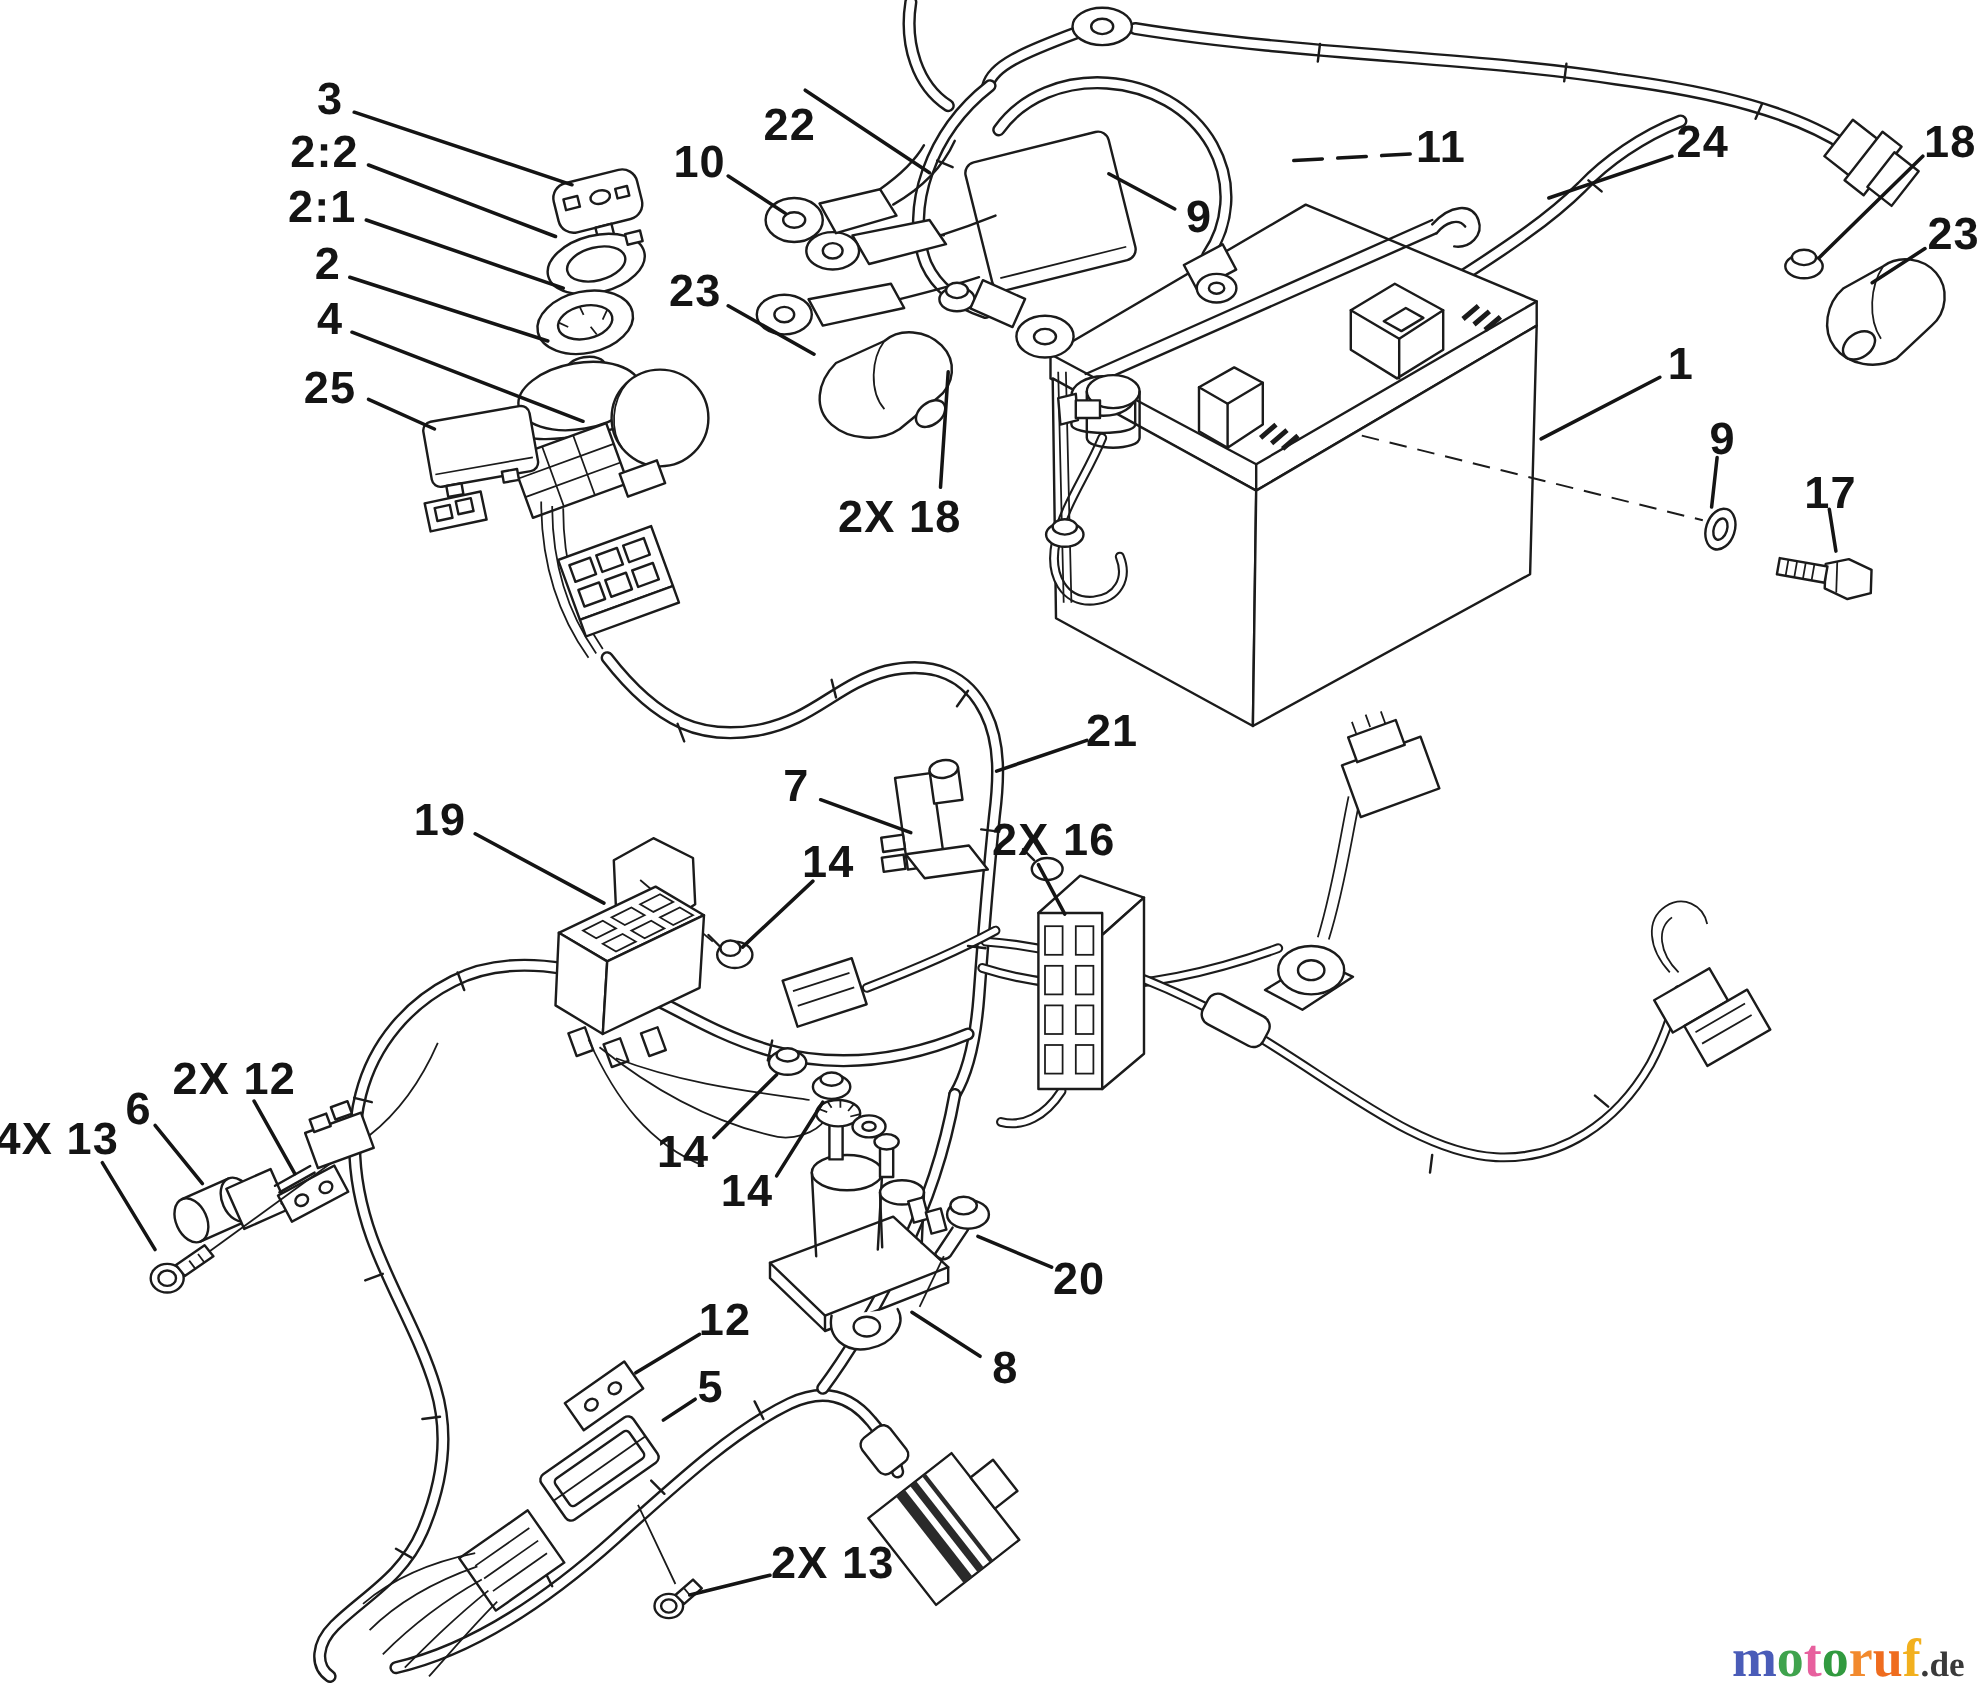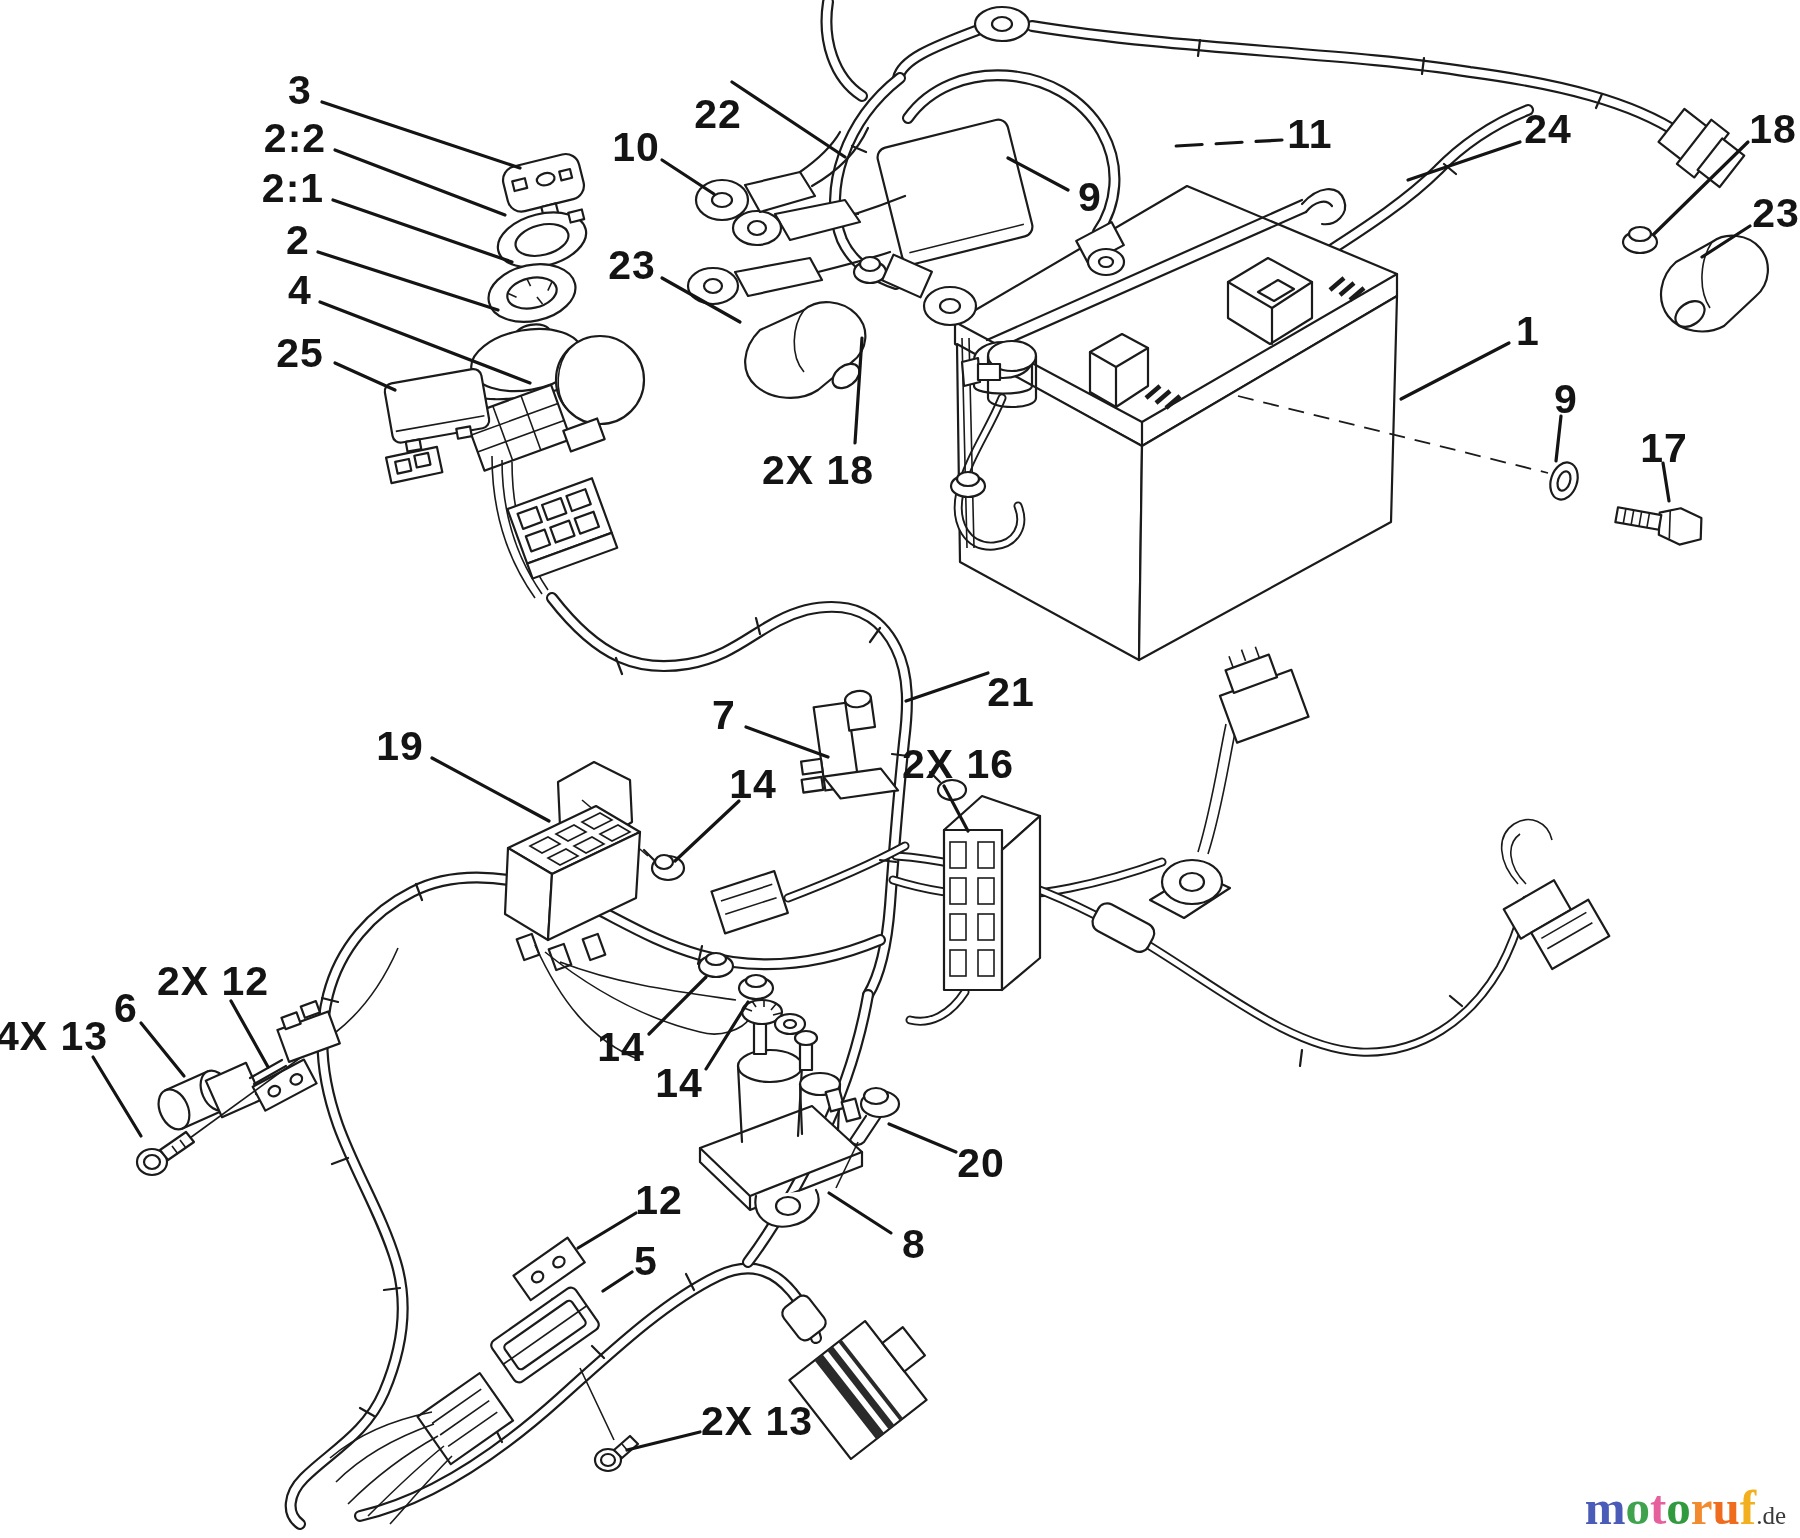--- a/index.html
+++ b/index.html
@@ -14,21 +14,21 @@
   .lnw{stroke:#1b1b1b;fill:#ffffff;stroke-width:2.2;stroke-linecap:round;stroke-linejoin:round;}
   .thin{stroke:#1b1b1b;fill:none;stroke-width:1.6;}
   .tube{stroke:#1b1b1b;stroke-width:12;fill:none;stroke-linecap:round;}
   .tube-core{stroke:#ffffff;stroke-width:7.6;fill:none;stroke-linecap:round;}
   .tube-s{stroke:#1b1b1b;stroke-width:9;fill:none;stroke-linecap:round;}
   .tube-s-core{stroke:#ffffff;stroke-width:5.2;fill:none;stroke-linecap:round;}
   .dash{stroke:#1b1b1b;stroke-width:1.8;fill:none;stroke-dasharray:16 10;}
   .hatch{stroke:#1b1b1b;stroke-width:4.5;fill:none;}
   #logo{position:absolute;right:14px;bottom:6px;font-family:"Liberation Serif",serif;
         font-weight:bold;font-size:49px;line-height:1;letter-spacing:0px;}
-  #logo .de{font-size:25px;font-weight:normal;}
+  #logo .de{font-size:32px;font-weight:bold;}
 </style>
 </head>
 <body>
 
 <div class="canvas">
 
 <svg class="art" width="1800" height="1538" viewBox="0 0 1800 1538">
   <defs>
     <path id="c-top" d="M1032,26 C1180,50 1345,52 1470,72 C1560,84 1632,102 1680,134"></path>
     <path id="c-24" d="M1312,262 C1372,224 1410,198 1438,170 C1460,147 1492,124 1528,110"></path>
@@ -499,21 +499,21 @@
       <div class="callout" style="left: 632px; top: 265px;">23</div>
       <div class="callout" style="left: 818px; top: 470px;">2X 18</div>
       <div class="callout" style="left: 1090px; top: 197px;">9</div>
       <div class="callout" style="left: 1310px; top: 134px; text-align: center;">11</div>
       <div class="callout" style="left: 1548px; top: 129px;">24</div>
       <div class="callout" style="left: 1773px; top: 129px;">18</div>
       <div class="callout" style="left: 1776px; top: 213px;">23</div>
       <div class="callout" style="left: 1528px; top: 331px;">1</div>
       <div class="callout" style="left: 1566px; top: 399px;">9</div>
       <div class="callout" style="left: 1664px; top: 448px;">17</div>
-      <div class="callout" style="left: 1011px; top: 665px; margin-top: 27px;">21</div>
+      <div class="callout" style="left: 1011px; top: 665px;">21</div>
       <div class="callout" style="left: 724px; top: 715px;">7</div>
       <div class="callout" style="left: 958px; top: 764px;">2X 16</div>
       <div class="callout" style="left: 400px; top: 746px; text-align: right;">19</div>
       <div class="callout" style="left: 753px; top: 784px;">14</div>
       <div class="callout" style="left: 126px; top: 1008px;">6</div>
       <div class="callout" style="left: 213px; top: 981px;">2X 12</div>
       <div class="callout" style="left: 52px; top: 1036px;">4X 13</div>
       <div class="callout" style="left: 621px; top: 1047px;">14</div>
       <div class="callout" style="left: 679px; top: 1083px;">14</div>
       <div class="callout" style="left: 981px; top: 1163px;">20</div>

